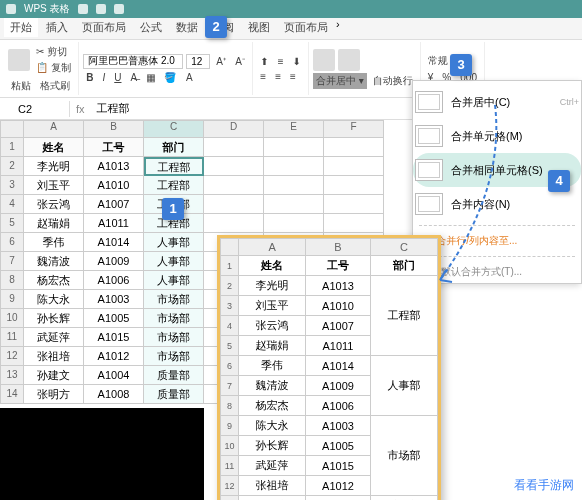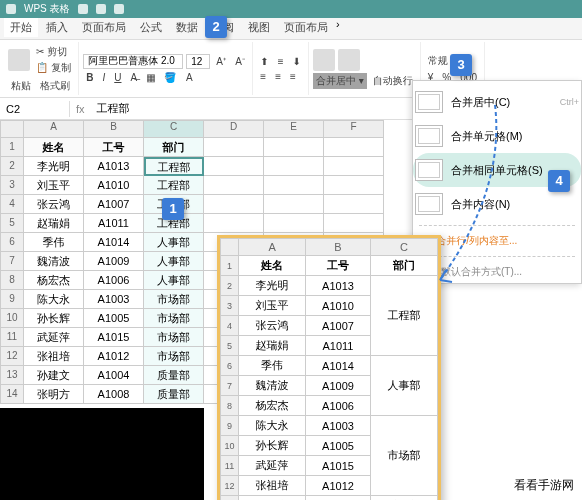--- a/index.html
+++ b/index.html
@@ -13,21 +13,21 @@
 .ribbon-tabs .right { margin-left: auto; display: flex; gap: 6px; color: #888; }
 .ribbon { background: #fff; height: 58px; border-bottom: 1px solid #ddd; display: flex; padding: 2px 4px; gap: 0; font-size: 10px; }
 .ribgrp { display: flex; flex-direction: column; justify-content: center; gap: 2px; padding: 0 4px; border-right: 1px solid #eee; }
 .ribgrp .row { display: flex; gap: 3px; align-items: center; }
 .ico { width: 14px; height: 14px; background: #ddd; display: inline-block; border-radius: 2px; }
 .ico.big { width: 22px; height: 22px; }
 .btn { color: #444; padding: 1px 3px; cursor: pointer; }
 .fontbox { border: 1px solid #ccc; padding: 1px 4px; width: 100px; font-size: 10px; }
 .sizebox { border: 1px solid #ccc; padding: 1px 4px; width: 24px; font-size: 10px; }
 .namebox-row { height: 22px; display: flex; align-items: center; border-bottom: 1px solid #ddd; background: #fff; }
-.namebox { width: 70px; border-right: 1px solid #ddd; padding: 2px 6px; font-size: 11px; }
+.namebox { width: 70px; border-right: 1px solid #ddd; padding: 2px 18px; font-size: 11px; }
 .fx { padding: 0 6px; color: #888; }
 .formula { padding: 2px 6px; font-size: 11px; }
 .sheet-area { position: relative; background: #fff; }
 .colheads { display: flex; height: 18px; }
 .corner { width: 24px; border: 1px solid #ccc; background: #eee; }
 .colh { width: 60px; border: 1px solid #ccc; border-left: none; background: #eee; text-align: center; font-size: 10px; color: #666; }
 .colh.sel { background: #d0e8e6; }
 .trow { display: flex; height: 19px; }
 .rowh { width: 24px; border: 1px solid #ccc; border-top: none; background: #eee; text-align: center; font-size: 10px; color: #666; line-height: 18px; }
 .cell { width: 60px; border: 1px solid #ccc; border-top: none; border-left: none; text-align: center; font-size: 11px; line-height: 18px; background: #fff; }
@@ -54,21 +54,21 @@
 .preview th { background: #eee; font-weight: normal; color: #666; }
 .preview .mrg { vertical-align: middle; }
 .preview .dim td { color: #bbb; }
 .preview .rh { width: 18px; background: #eee; color: #666; font-size: 9px; }
 
 
 .callout { position: absolute; width: 22px; height: 22px; background: #3b7cd6; color: #fff; font-weight: bold; font-size: 13px; border-radius: 3px; text-align: center; line-height: 22px; box-shadow: 2px 2px 4px rgba(0,0,0,0.3); z-index: 20; }
 .callout::before { content: ""; position: absolute; top: -5px; left: 6px; border: 5px solid transparent; border-bottom-color: #3b7cd6; }
 .dashed-arrow { position: absolute; z-index: 15; }
 
-.watermark { position: absolute; right: 8px; bottom: 6px; color: #000000; font-size: 12px; z-index: 30; text-shadow: 0 0 2px #fff; }
+.watermark { position: absolute; right: 8px; bottom: 6px; color: #3b82f6; font-size: 12px; z-index: 30; text-shadow: 0 0 2px #fff; }
 </style>
 </head>
 <body>
 <div class="app">
 
 <div class="titlebar">
   <span class="menu-ico"></span>
   <span>WPS 表格</span>
   <span class="menu-ico"></span>
   <span class="menu-ico"></span>

